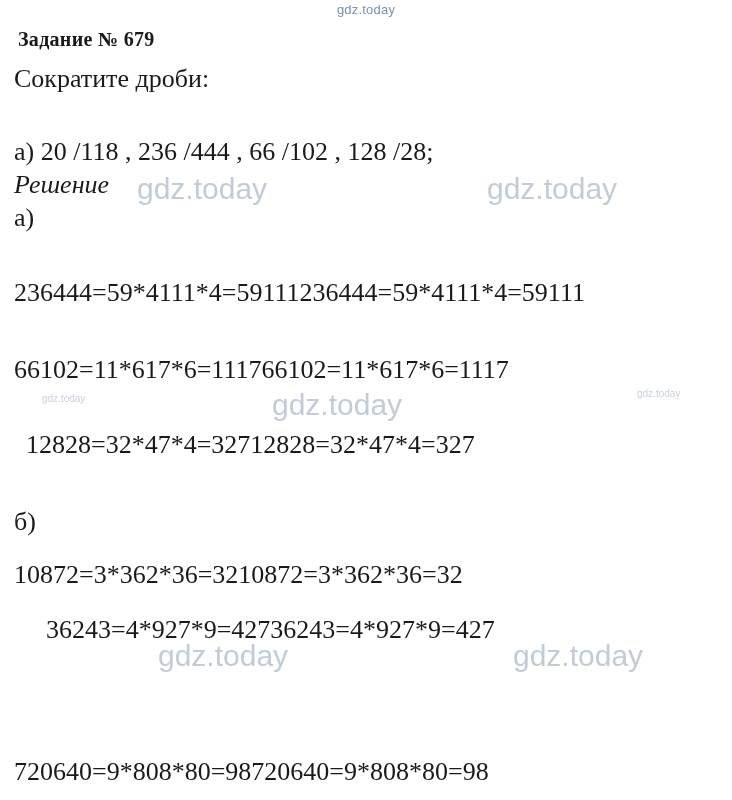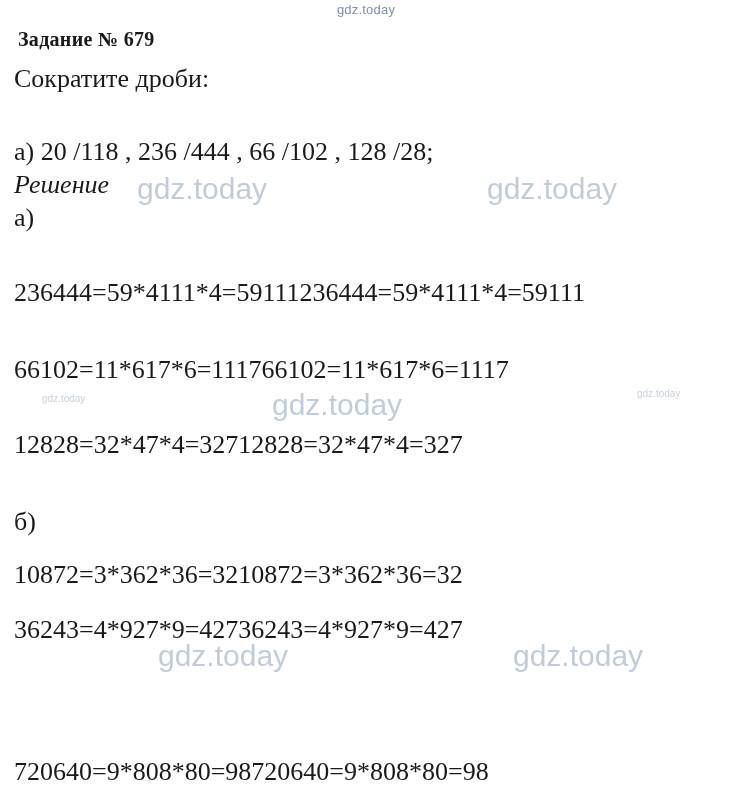--- a/index.html
+++ b/index.html
@@ -52,24 +52,24 @@
     font-weight: normal;
   }
   .l-sokr   { top: 64px; }
   .l-a      { top: 97px; margin-top: 40px; }
   .l-b      { top: 131px; }
   .l-resh   { top: 170px; }
   .l-la     { top: 203px; }
   .l-e1     { top: 243px; }
   .l-e2     { top: 278px; }
   .l-e3     { top: 355px; text-align: center; }
-  .l-e4     { top: 430px; }
+  .l-e4     { top: 430px; margin-left: 12px; }
   .l-lb     { top: 507px; }
   .l-e5     { top: 560px; }
-  .l-e6     { top: 615px; }
+  .l-e6     { top: 615px; margin-left: 32px; }
   .l-e7     { top: 681px; }
   .l-e8     { top: 757px; }
 
   .wm {
     position: absolute;
     font-family: "Liberation Sans", sans-serif;
     color: #b9c4d2;
     white-space: nowrap;
     pointer-events: none;
   }

